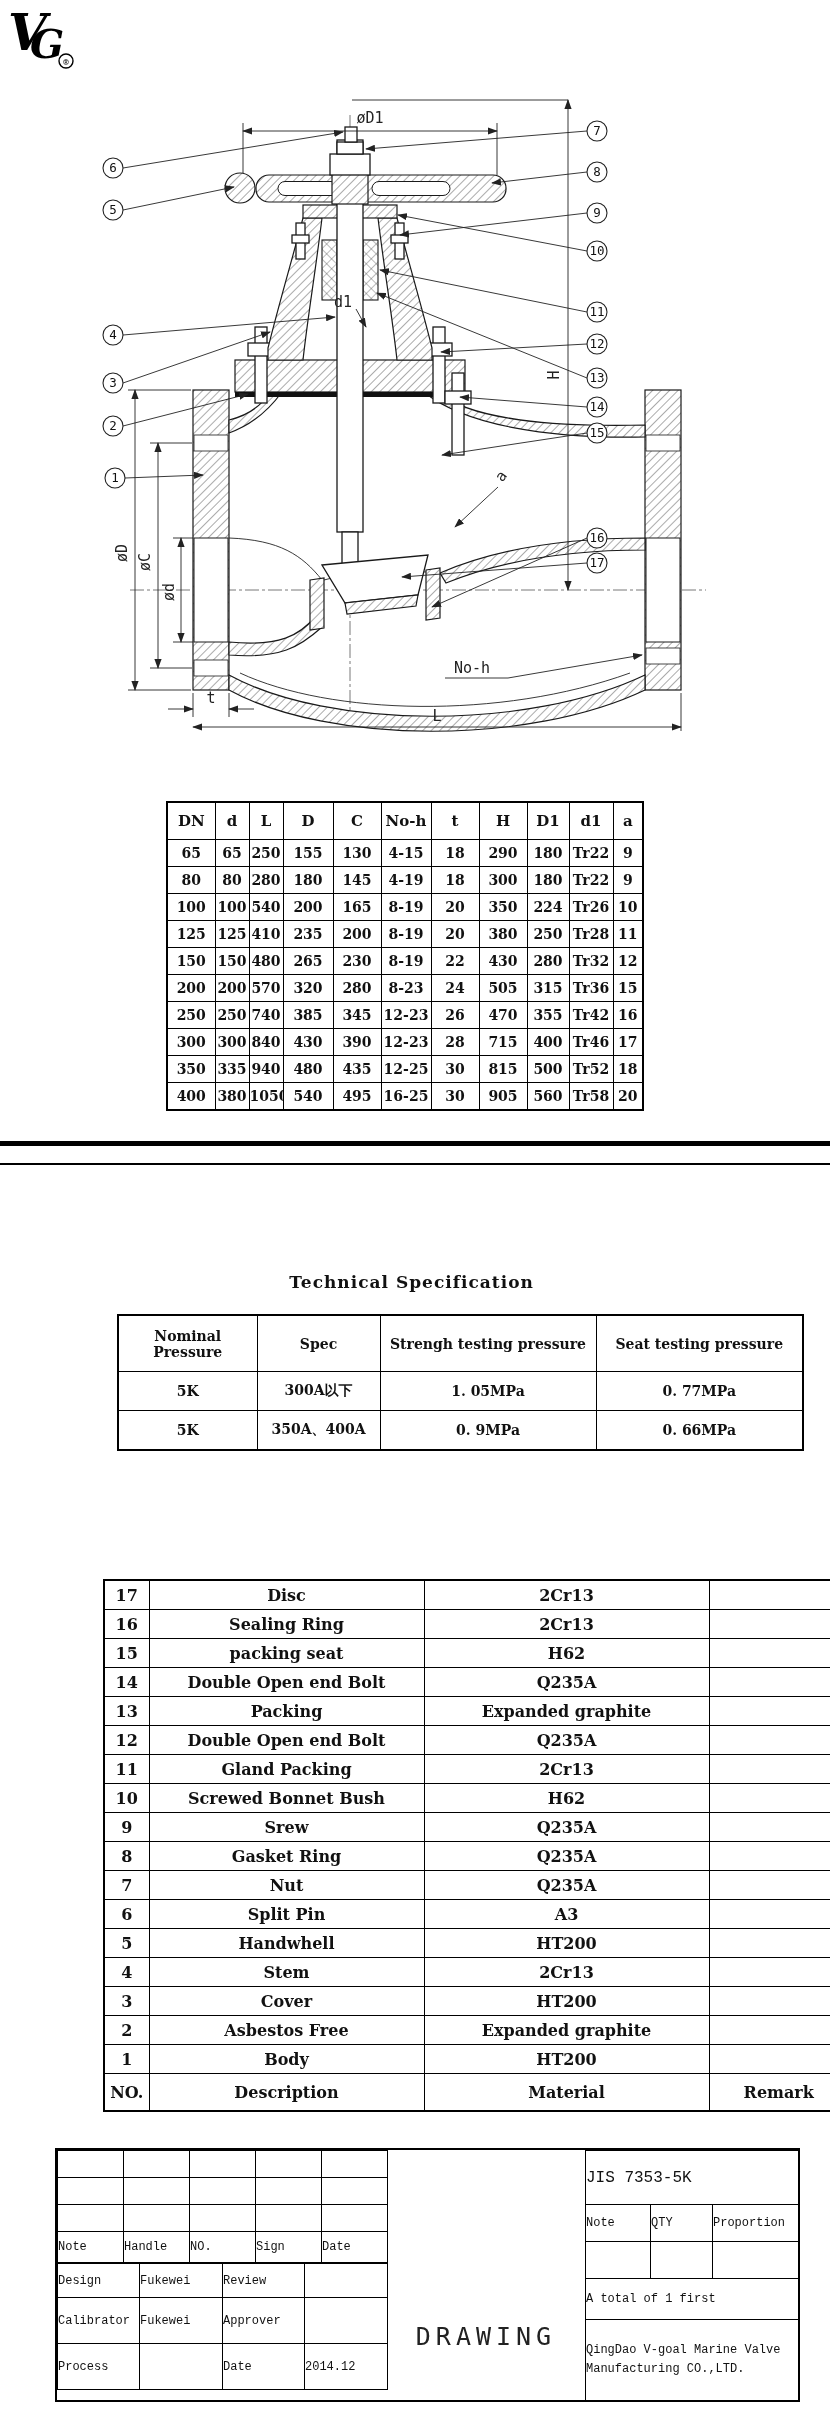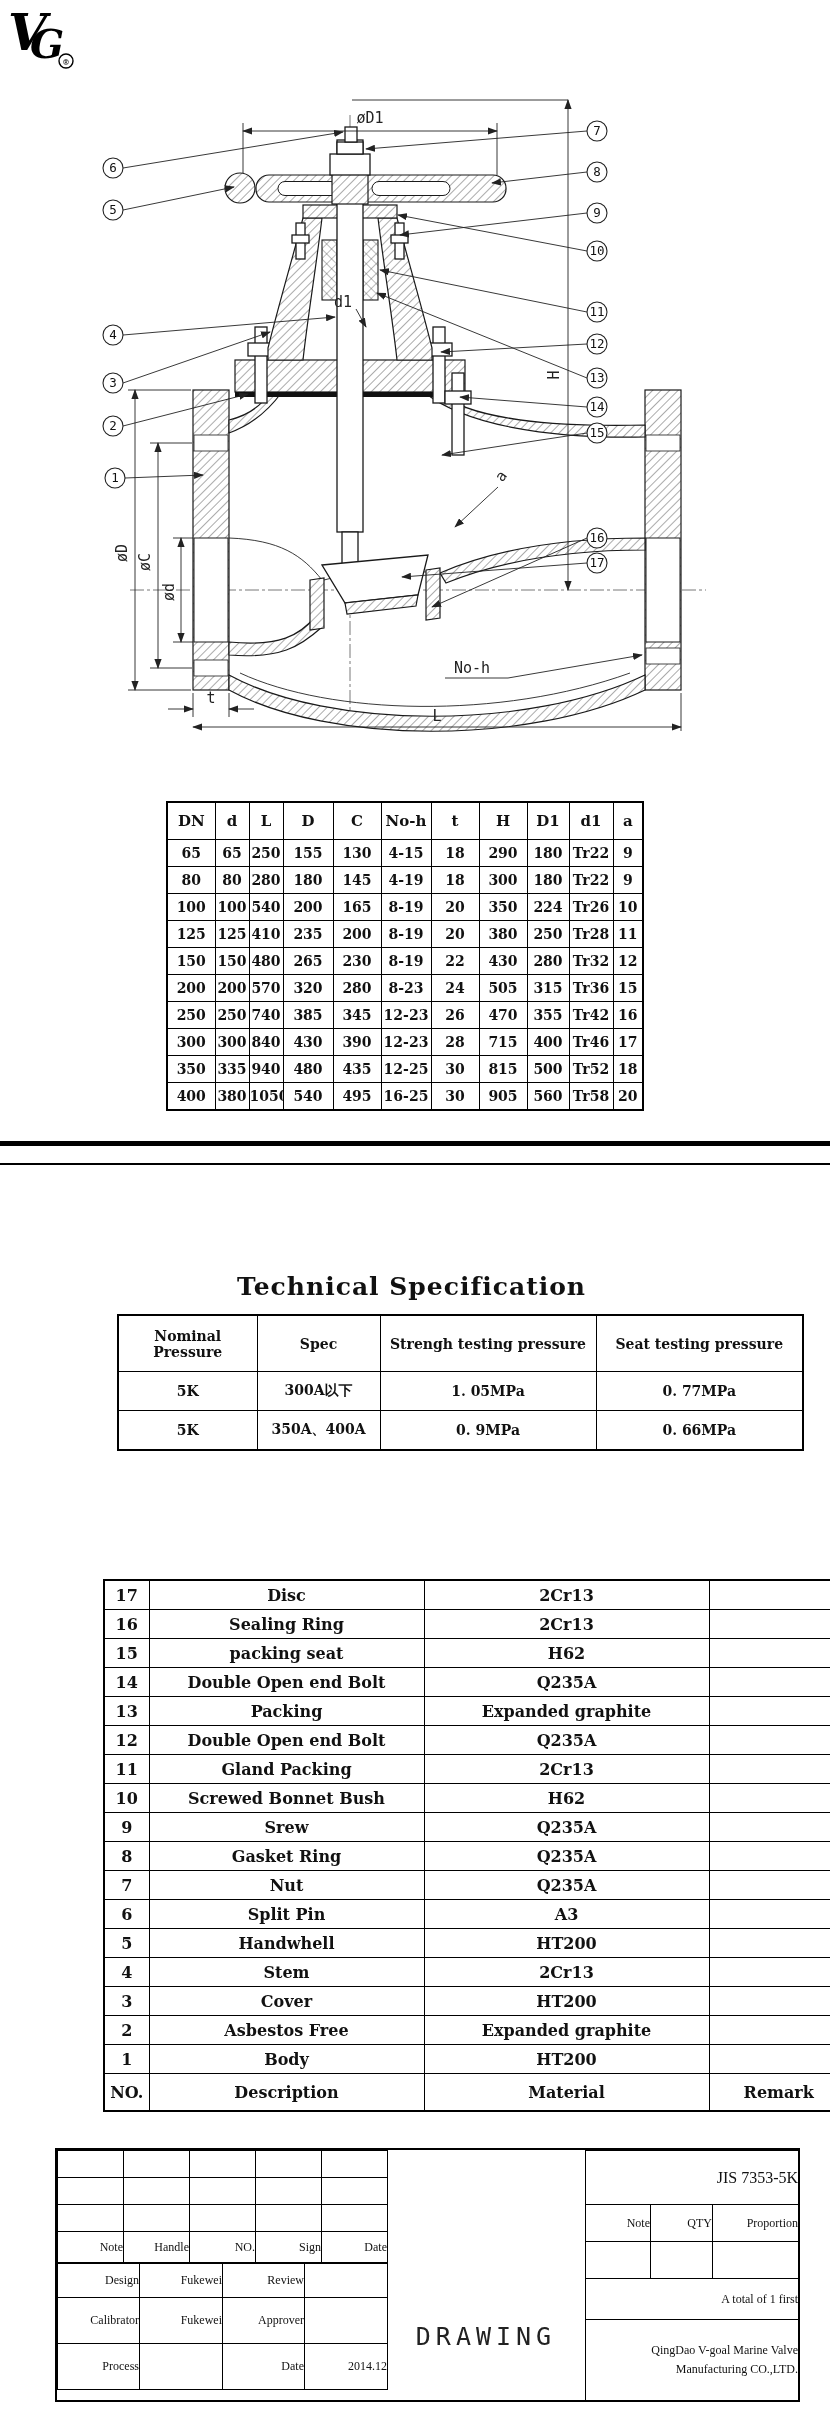--- a/index.html
+++ b/index.html
@@ -13,33 +13,33 @@
   .sep-thick{position:absolute;left:0;top:1141px;width:830px;height:5px;background:#000;}
   .sep-thin{position:absolute;left:0;top:1163px;width:830px;height:2px;background:#000;}
   
   table.cad{border-collapse:collapse;table-layout:fixed;background:#fff;margin-left:48px;}
   table.cad td{border:1.6px solid #000;text-align:center;vertical-align:middle;padding:0;
                font-family:"DejaVu Serif",serif;font-weight:bold;overflow:hidden;}
   .dimtab{position:absolute;left:118px;top:801px;width:476px;border:2.5px solid #000;}
   .dimtab td{font-size:14px;height:26px;}
   .dimtab tr:first-child td{height:36px;font-size:15px;}
   .techtitle{position:absolute;left:69px;top:1272px;width:685px;text-align:center;
-             font-family:"DejaVu Serif",serif;font-weight:bold;font-size:25px;letter-spacing:1px;}
+             font-family:"DejaVu Serif",serif;font-weight:bold;font-size:17px;letter-spacing:1px;}
   .techtab{position:absolute;left:69px;top:1314px;width:685px;border:2px solid #000;}
   .techtab td{font-size:14px;height:38px;}
   .techtab tr:first-child td{height:55px;}
   .partstab{position:absolute;left:55px;top:1579px;width:745px;border:2px solid #000;}
   .partstab td{font-size:16px;height:28px;}
   .partstab tr:last-child td{height:36px;font-size:16px;}
   
   .tblock{position:absolute;left:55px;top:2148px;width:745px;height:254px;border:2px solid #000;
           box-sizing:border-box;}
   .tblock table{border-collapse:collapse;table-layout:fixed;width:100%;}
-  .tblock td{border:1.5px solid #000;text-align:right;vertical-align:middle;padding:0;
-             font-family:Liberation Serif, serif;font-size:12px;color:#111;overflow:hidden;}
+  .tblock td{border:1.5px solid #000;text-align:left;vertical-align:middle;padding:0;
+             font-family:Liberation Mono, monospace;font-size:12px;color:#111;overflow:hidden;}
   .tb-left{position:absolute;left:0;top:0;width:330px;height:250px;}
   .tb-mid{position:absolute;left:330px;top:0;width:198px;height:322px;}
   .tb-right{position:absolute;left:528px;top:0;width:213px;height:250px;}
   .drawing-word{position:absolute;left:0;top:172px;width:100%;text-align:center;
                 font-size:25px;letter-spacing:5px;color:#222;}
   .jis{font-size:16px !important;}
   .company{font-size:12px;line-height:1.6;}
   
   .o{fill:#fff;stroke:#1a1a1a;stroke-width:1.3;}
   .h{fill:url(#ht);stroke:#1a1a1a;stroke-width:1.2;}

